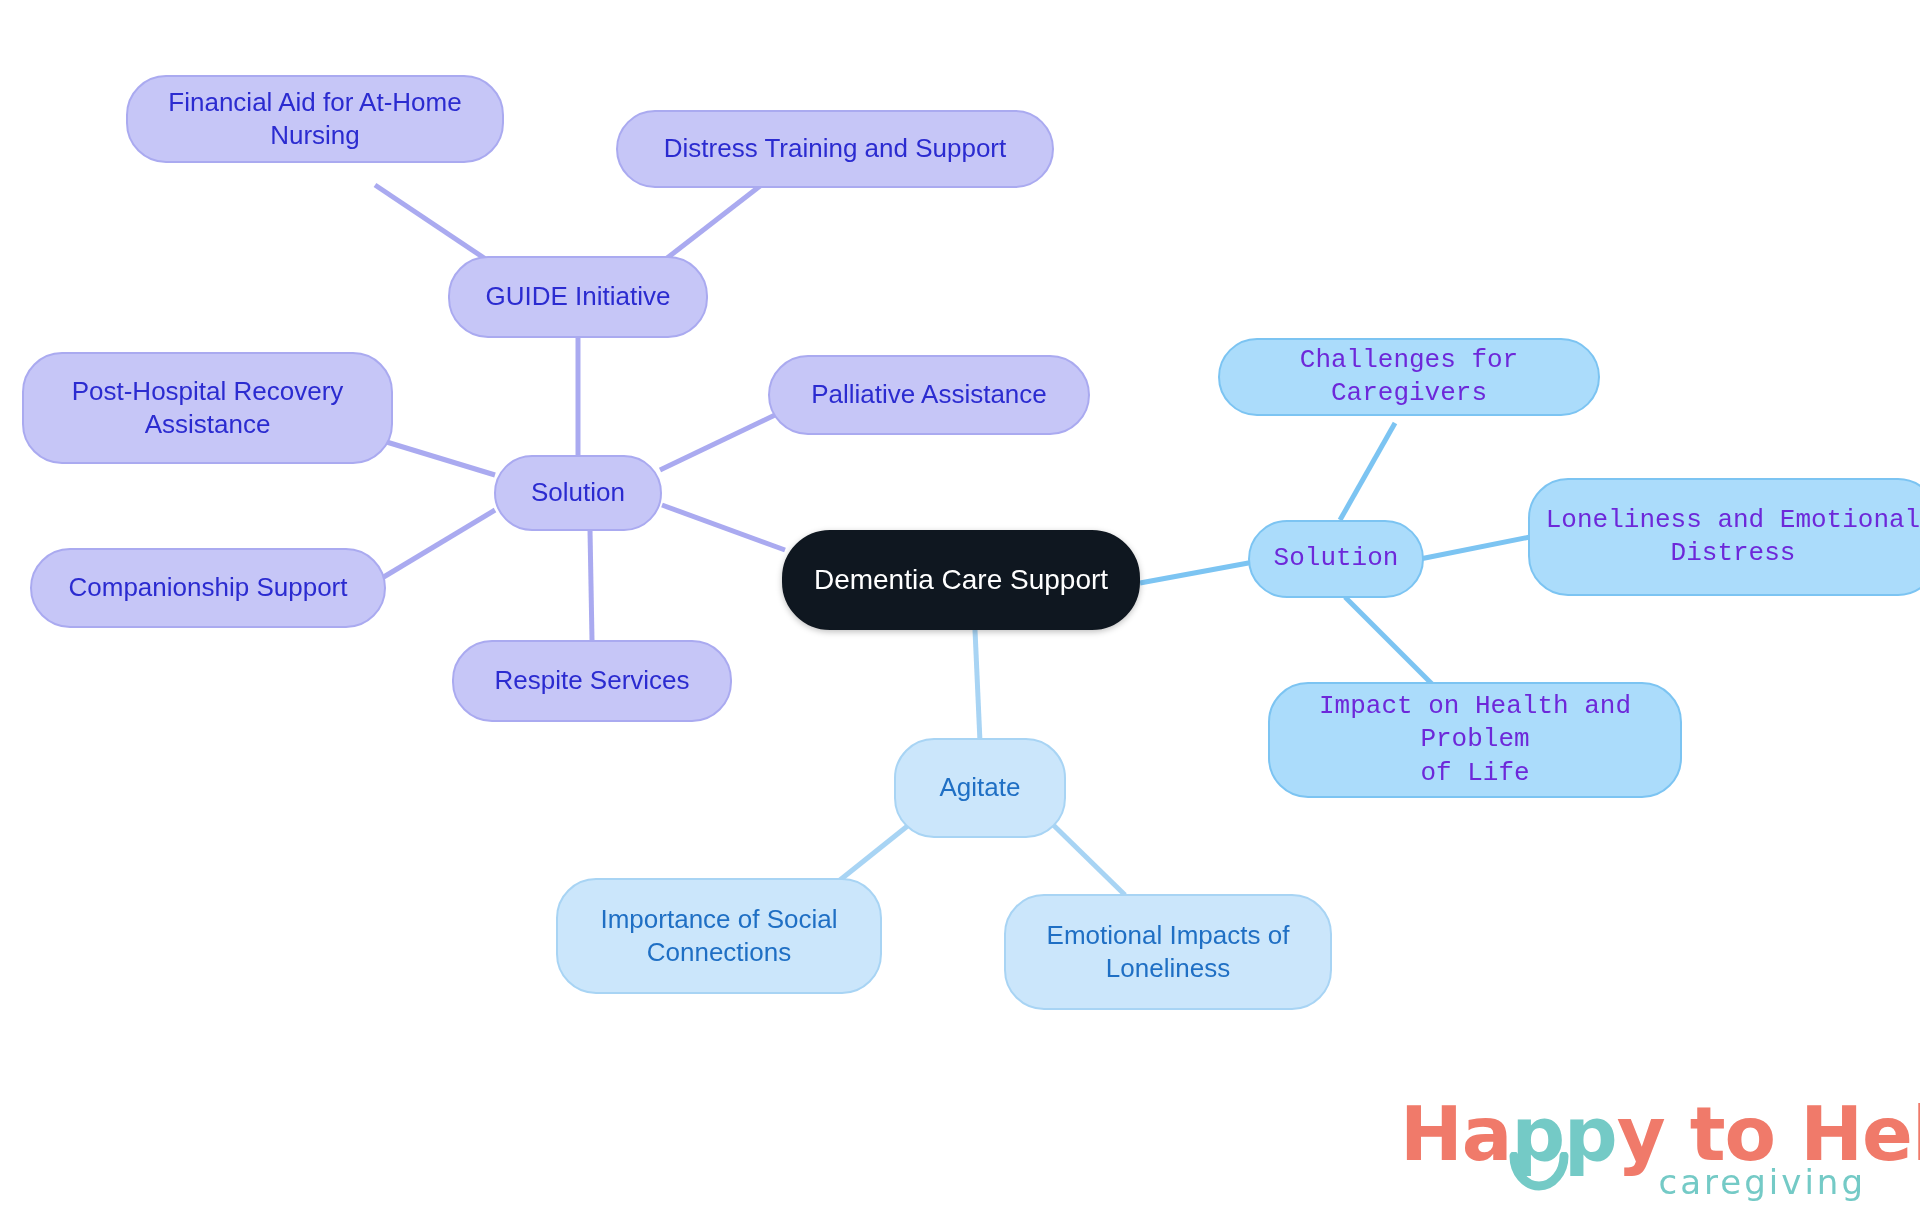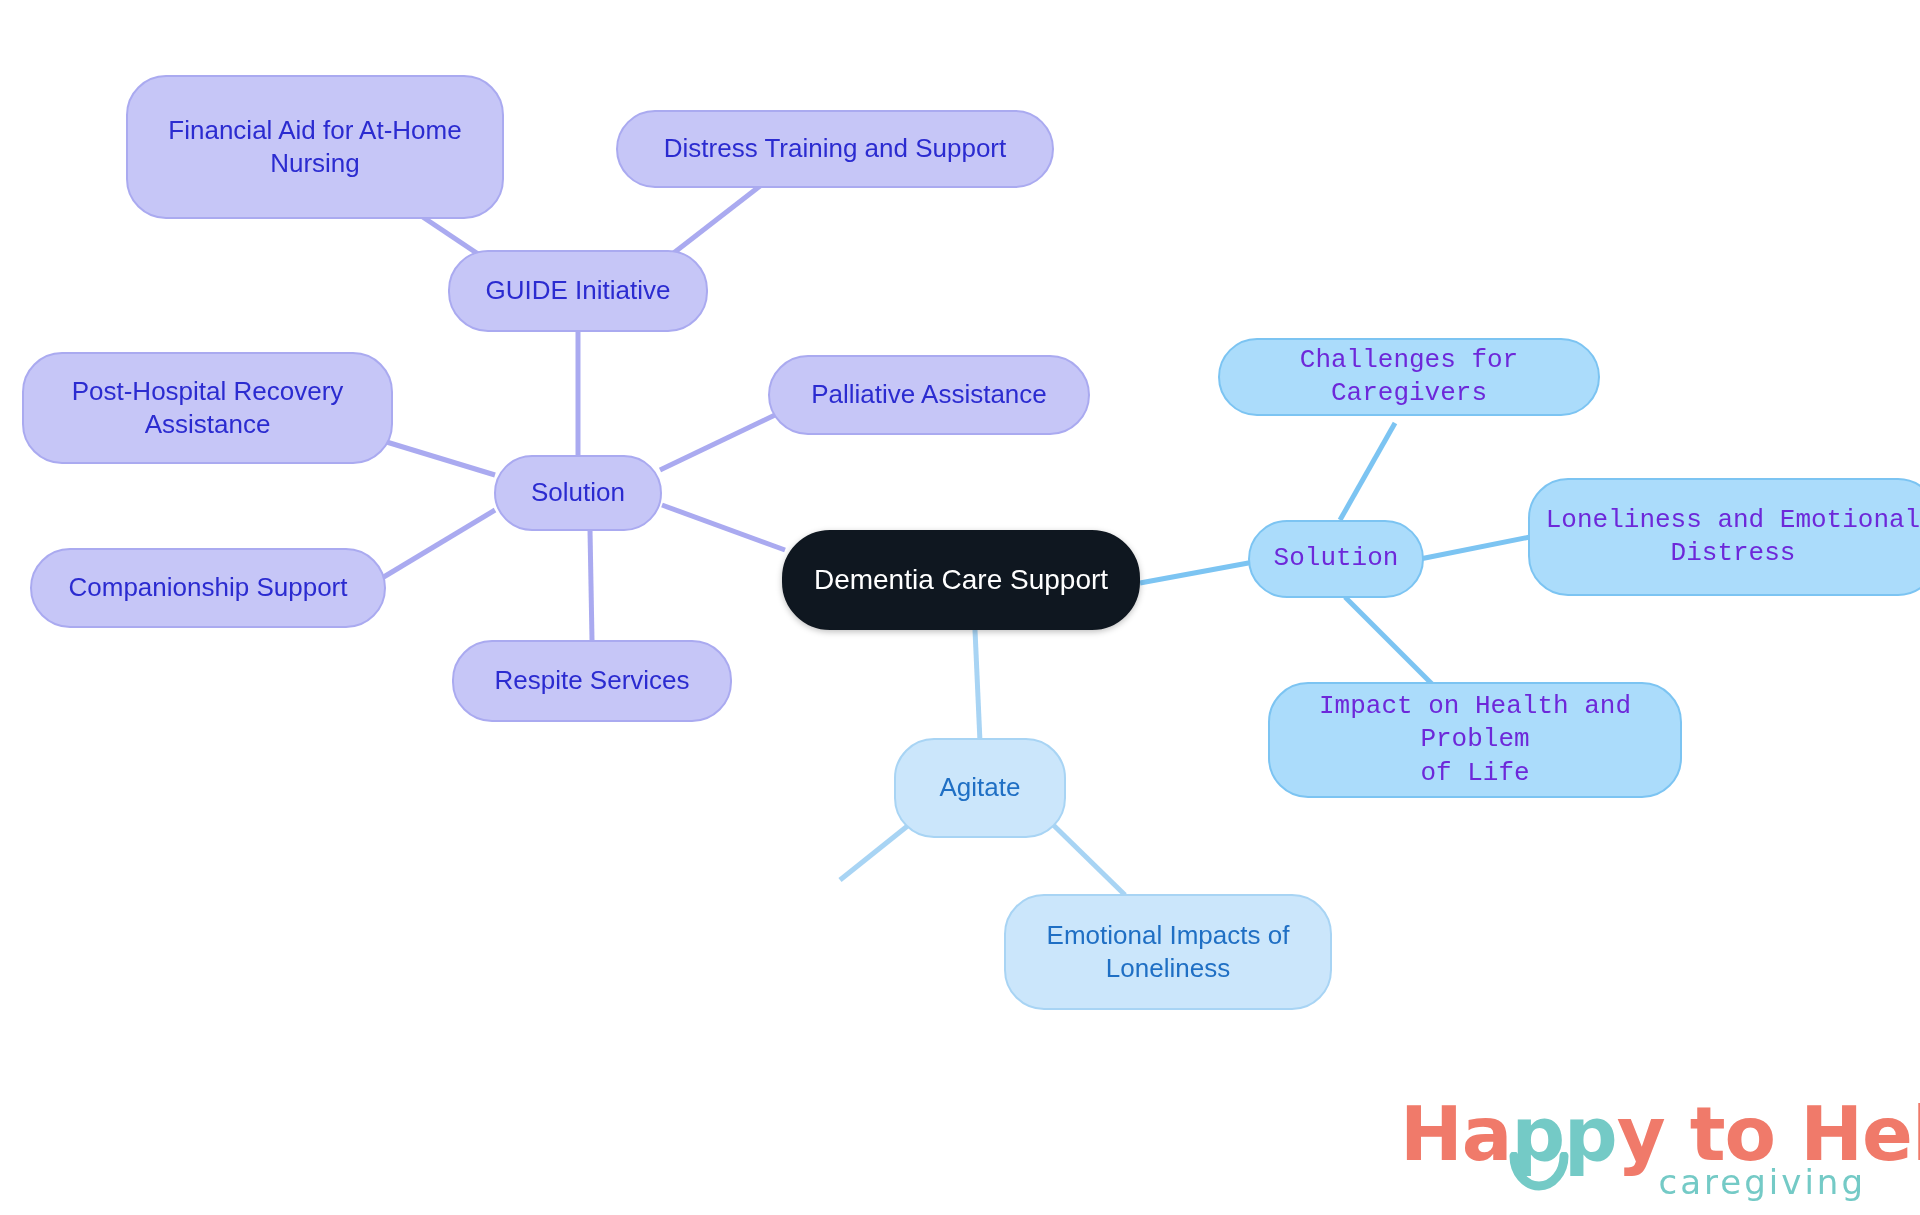--- a/index.html
+++ b/index.html
@@ -140,23 +140,23 @@
 
     <line x1="495" y1="510" x2="382" y2="578" stroke="#aaaaf0" stroke-width="5"></line>
 
     <line x1="590" y1="530" x2="592" y2="640" stroke="#aaaaf0" stroke-width="5"></line>
   </svg>
 
   <div class="node node-root" style="left:782px; top:530px; width:358px; height:100px;">Dementia Care Support</div>
 
   <div class="node node-purple" style="left:494px; top:455px; width:168px; height:76px;">Solution</div>
 
-  <div class="node node-purple" style="left:448px; top:250px; width:260px; height:82px;">GUIDE Initiative</div>
+  <div class="node node-purple" style="left:448px; top:256px; width:260px; height:82px;">GUIDE Initiative</div>
 
-  <div class="node node-purple" style="left:126px; top:75px; width:378px; height:144px;">Financial Aid for At-Home
+  <div class="node node-purple" style="left:126px; top:75px; width:378px; height:88px;">Financial Aid for At-Home
 Nursing</div>
 
   <div class="node node-purple" style="left:616px; top:110px; width:438px; height:78px;">Distress Training and Support</div>
 
   <div class="node node-purple" style="left:768px; top:355px; width:322px; height:80px;">Palliative Assistance</div>
 
   <div class="node node-purple" style="left:22px; top:352px; width:371px; height:112px;">Post-Hospital Recovery
 Assistance</div>
 
   <div class="node node-purple" style="left:452px; top:640px; width:280px; height:82px;">Respite Services</div>
@@ -168,20 +168,22 @@
   <div class="node node-blue-mid" style="left:1218px; top:338px; width:382px; height:78px;">Challenges for Caregivers</div>
 
   <div class="node node-blue-mid" style="left:1528px; top:478px; width:410px; height:118px;">Loneliness and Emotional
 Distress</div>
 
   <div class="node node-blue-mid" style="left:1268px; top:682px; width:414px; height:116px;">Impact on Health and Problem
 of Life</div>
 
   <div class="node node-blue-light" style="left:894px; top:738px; width:172px; height:100px;">Agitate</div>
 
+  <div class="node node-blue-light" style="left:556px; top:878px; width:326px; height:116px;">Importance of Social
+Connections</div>
 
   <div class="node node-blue-light" style="left:1004px; top:894px; width:328px; height:116px;">Emotional Impacts of
 Loneliness</div>
 
   <div id="logo">
     <div class="logo-main"><span>Ha</span><span class="logo-teal">pp</span><span>y to Help</span></div>
     <svg class="logo-smile" viewBox="0 0 62 46">
       <path d="M6 4 A 25 30 0 0 0 56 4" fill="none" stroke="#74cac6" stroke-width="9" stroke-linecap="round"></path>
     </svg>
     <div class="logo-sub">caregiving</div>

